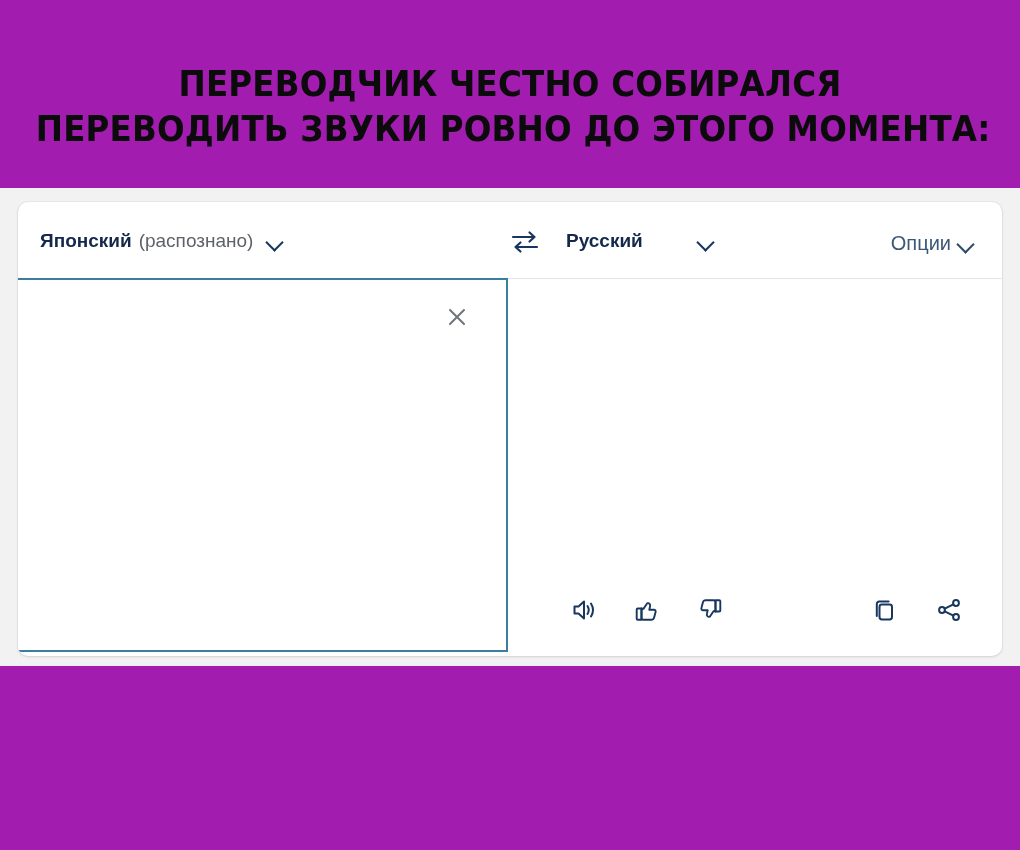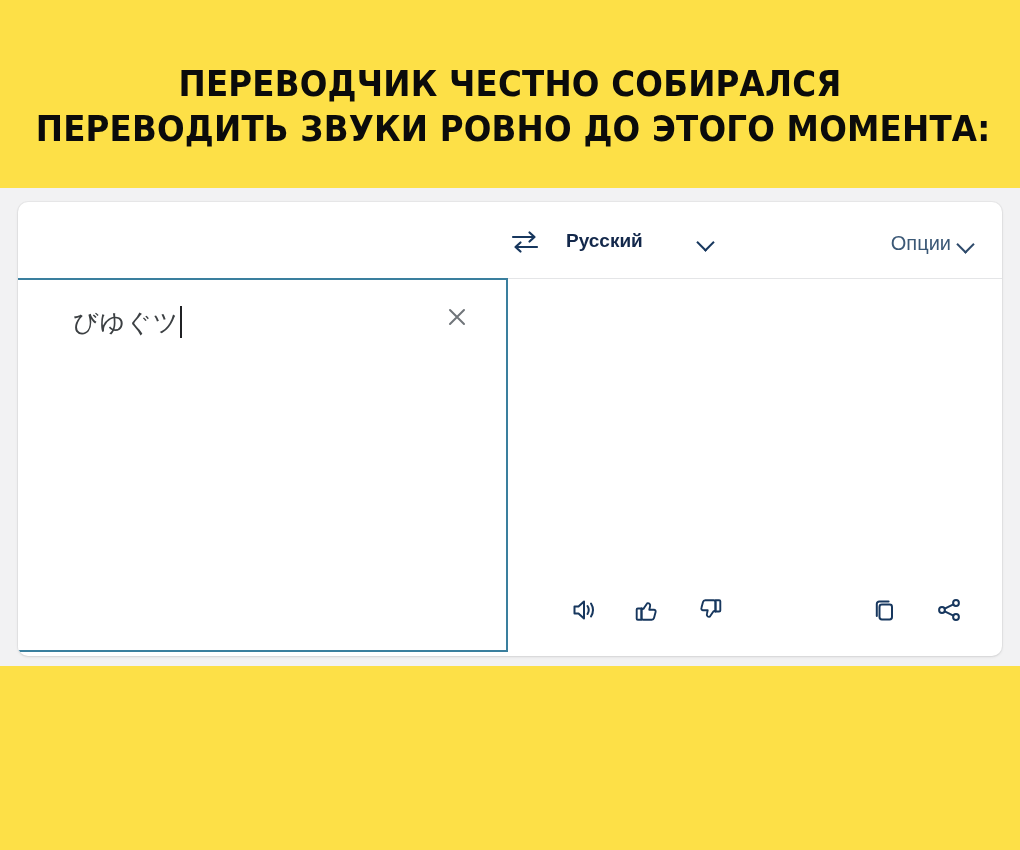--- a/index.html
+++ b/index.html
@@ -7,21 +7,21 @@
     width: 1020px;
     height: 850px;
     background: #ffffff;
     font-family: "Liberation Sans", sans-serif;
     overflow: hidden;
   }
   .page {
     position: relative;
     width: 1020px;
     height: 850px;
-    background: #fde047;
+    background: #a21caf;
   }
 
   
   .caption {
     position: absolute;
     left: 0; top: 62px;
     width: 1020px;
     text-align: center;
     color: #0b0b0b;
     font-family: "DejaVu Sans", sans-serif;
@@ -215,20 +215,25 @@
     <span class="caption-line">ПЕРЕВОДЧИК ЧЕСТНО СОБИРАЛСЯ</span>
     <span class="caption-line">ПЕРЕВОДИТЬ ЗВУКИ РОВНО ДО ЭТОГО МОМЕНТА:</span>
   </div>
 
   <div class="band"></div>
 
   <div class="card">
 
     <div class="card-header">
 
+      <div class="lang-src">
+        <span class="lang-name">Японский</span>
+        <span class="lang-detected">(распознано)</span>
+        <span class="chev"></span>
+      </div>
 
       <div class="swap-btn">
         <svg width="30" height="26" viewBox="0 0 30 26">
           <path d="M3 8 H24" stroke="#17375e" stroke-width="2.2" fill="none" stroke-linecap="round"></path>
           <path d="M19.5 3.5 L24.5 8 L19.5 12.5" stroke="#17375e" stroke-width="2.2" fill="none" stroke-linecap="round" stroke-linejoin="round"></path>
           <path d="M27 18 H6" stroke="#17375e" stroke-width="2.2" fill="none" stroke-linecap="round"></path>
           <path d="M10.5 13.5 L5.5 18 L10.5 22.5" stroke="#17375e" stroke-width="2.2" fill="none" stroke-linecap="round" stroke-linejoin="round"></path>
         </svg>
       </div>
 
@@ -241,21 +246,20 @@
         <span class="options-label">Опции</span>
         <span class="chev gray"></span>
       </div>
 
       <div class="header-divider"></div>
     </div>
 
     <div class="card-body">
 
       <div class="input-pane">
-        <div class="input-text"><span>びゆぐツ</span><span class="caret"></span></div>
 
         <div class="clear-btn">
           <svg width="26" height="26" viewBox="0 0 26 26">
             <path d="M6 6 L20 20 M20 6 L6 20" stroke="#70757a" stroke-width="2" stroke-linecap="round" fill="none"></path>
           </svg>
         </div>
       </div>
 
       <div class="output-pane">
 

